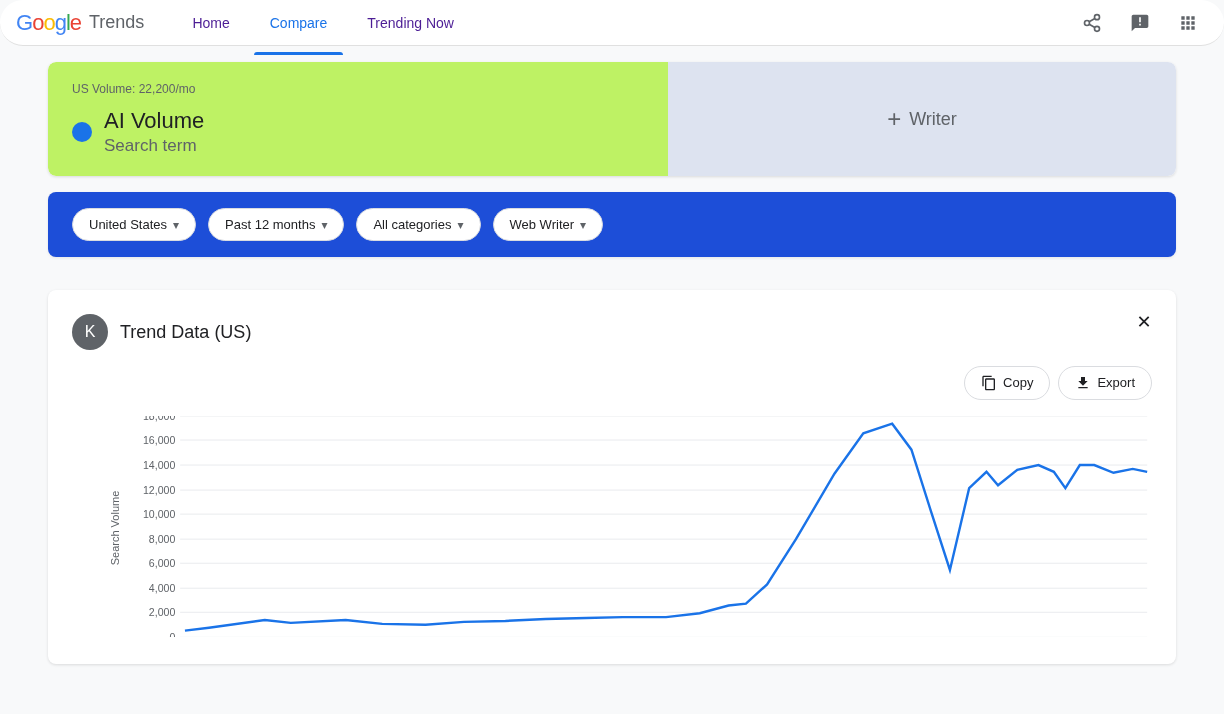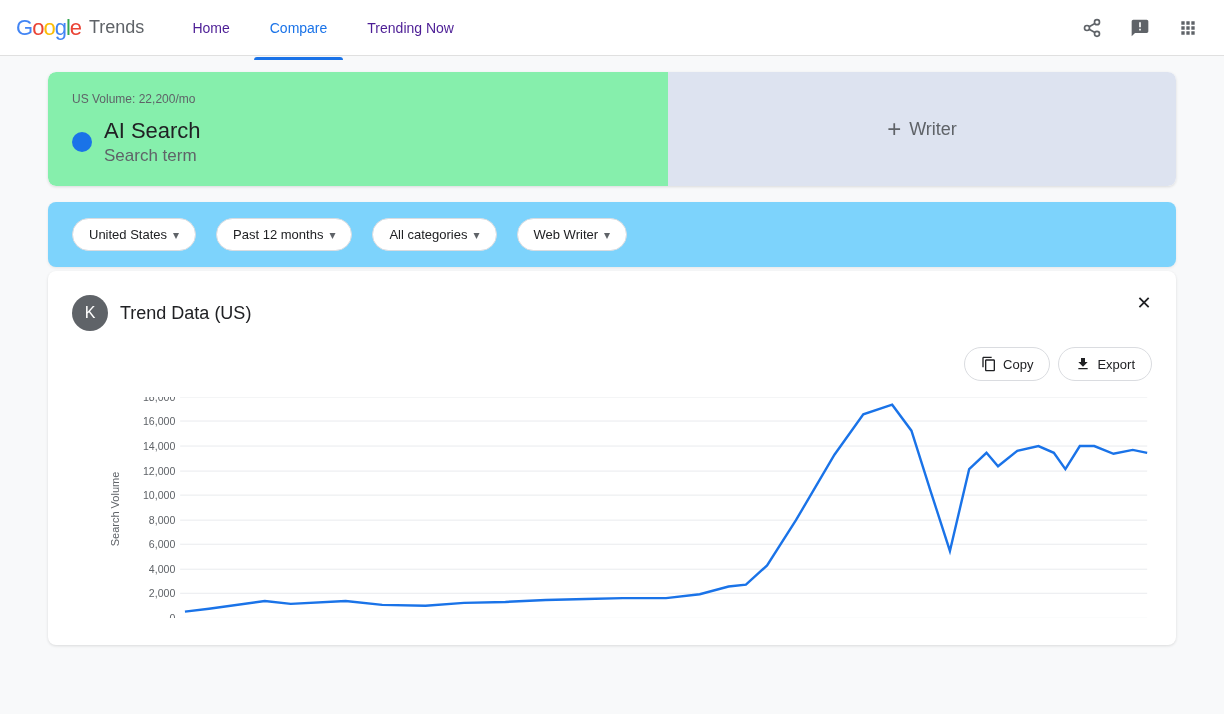--- a/index.html
+++ b/index.html
@@ -4,25 +4,26 @@
   <style>
     * { box-sizing: border-box; margin: 0; padding: 0; }
     body { font-family: 'Google Sans', Arial, sans-serif; background: #f8f9fa; color: #202124; font-size: 14px; }
 
     
     .header {
       display: flex;
       align-items: center;
       background: #fff;
       padding: 0 16px;
-      height: 56px;
+      height: 46px;
       border-bottom: 1px solid #e0e0e0;
       position: sticky;
       top: 0;
       z-index: 100;
+      border-radius: 23px;
     }
     .logo-container {
       display: flex;
       align-items: center;
       margin-right: 32px;
     }
     .google-logo {
       font-size: 22px;
       font-weight: 400;
       letter-spacing: -1px;
@@ -93,21 +94,21 @@
     
     .search-cards {
       display: flex;
       gap: 0;
       margin-bottom: 16px;
       border-radius: 8px;
       overflow: hidden;
       box-shadow: 0 1px 3px rgba(0,0,0,0.12);
     }
     .search-term-card {
-      background: #86efac;
+      background: #bef264;
       flex: 0 0 620px;
       padding: 20px 24px;
       border-radius: 8px 0 0 8px;
     }
     .volume-label {
       font-size: 12px;
       color: #5f6368;
       margin-bottom: 12px;
     }
     .search-term-info {
@@ -148,26 +149,26 @@
       color: #5f6368;
     }
     .compare-text {
       font-size: 18px;
       color: #5f6368;
       font-weight: 400;
     }
 
     
     .filters {
-      background: #7dd3fc;
+      background: #1d4ed8;
       border-radius: 8px;
       padding: 16px 24px;
       display: flex;
-      gap: 20px;
-      margin-bottom: 4px;
+      gap: 12px;
+      margin-bottom: 33px;
       box-shadow: 0 1px 3px rgba(0,0,0,0.08);
     }
     .filter-btn {
       display: flex;
       align-items: center;
       gap: 6px;
       padding: 8px 16px;
       border: 1px solid #dadce0;
       border-radius: 20px;
       background: #fff;
@@ -229,21 +230,21 @@
       color: #202124;
     }
     .chart-actions {
       display: flex;
       gap: 8px;
       justify-content: flex-end;
       margin-bottom: 16px;
     }
     .action-btn {
       display: flex;
-      align-items: center;
+      align-items: flex-start;
       gap: 6px;
       padding: 8px 16px;
       border: 1px solid #dadce0;
       border-radius: 20px;
       background: #fff;
       cursor: pointer;
       font-size: 13px;
       color: #202124;
       font-weight: 500;
     }
@@ -316,21 +317,21 @@
 </header>
 
 <div class="main">
 
   <div class="search-cards">
     <div class="search-term-card">
       <div class="volume-label">US Volume: 22,200/mo</div>
       <div class="search-term-info">
         <div class="term-dot"></div>
         <div class="term-details">
-          <div class="term-name">AI Search</div>
+          <div class="term-name">AI Volume</div>
           <div class="term-type">Search term</div>
         </div>
       </div>
     </div>
     <div class="compare-card">
       <span class="compare-plus">+</span>
       <span class="compare-text">Writer</span>
     </div>
   </div>
 

